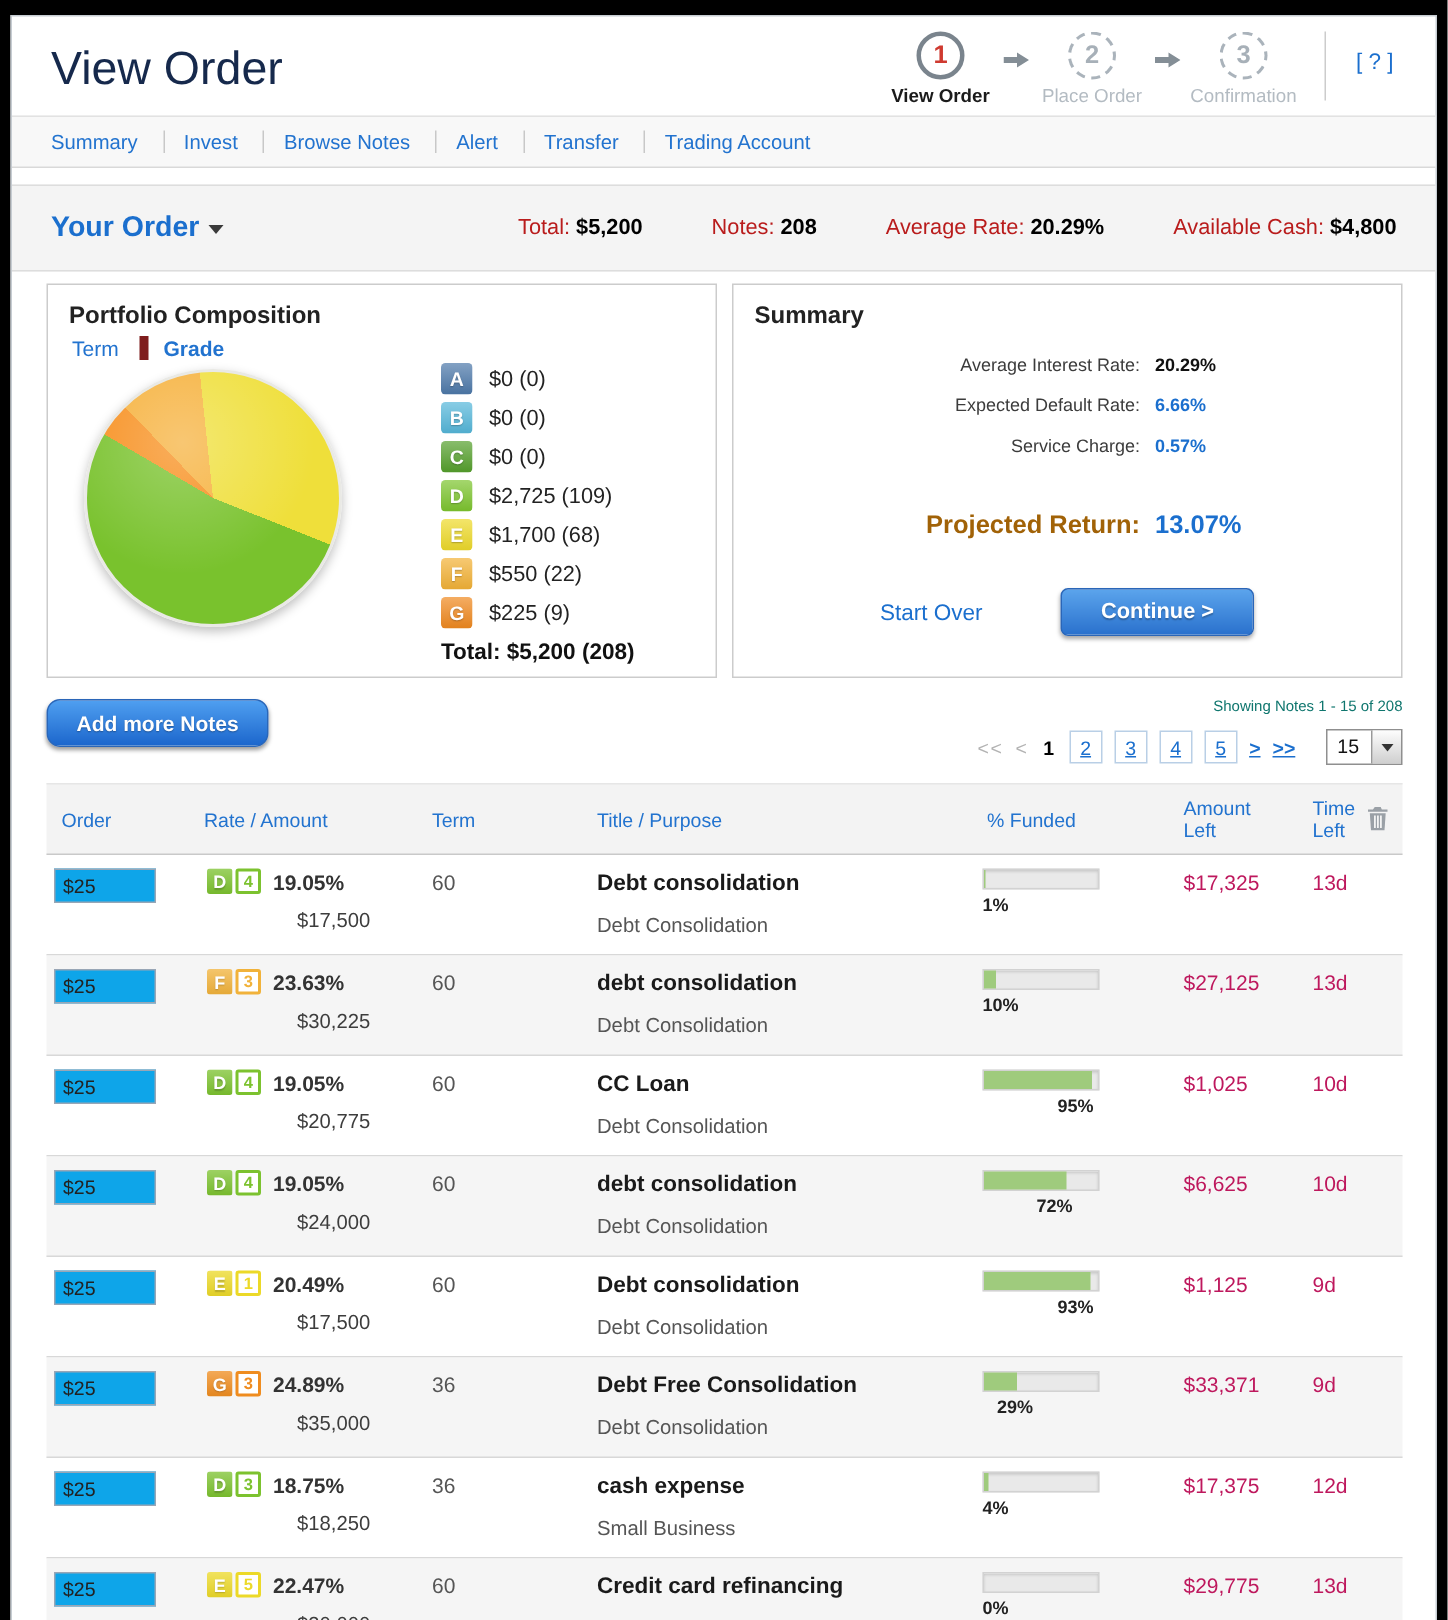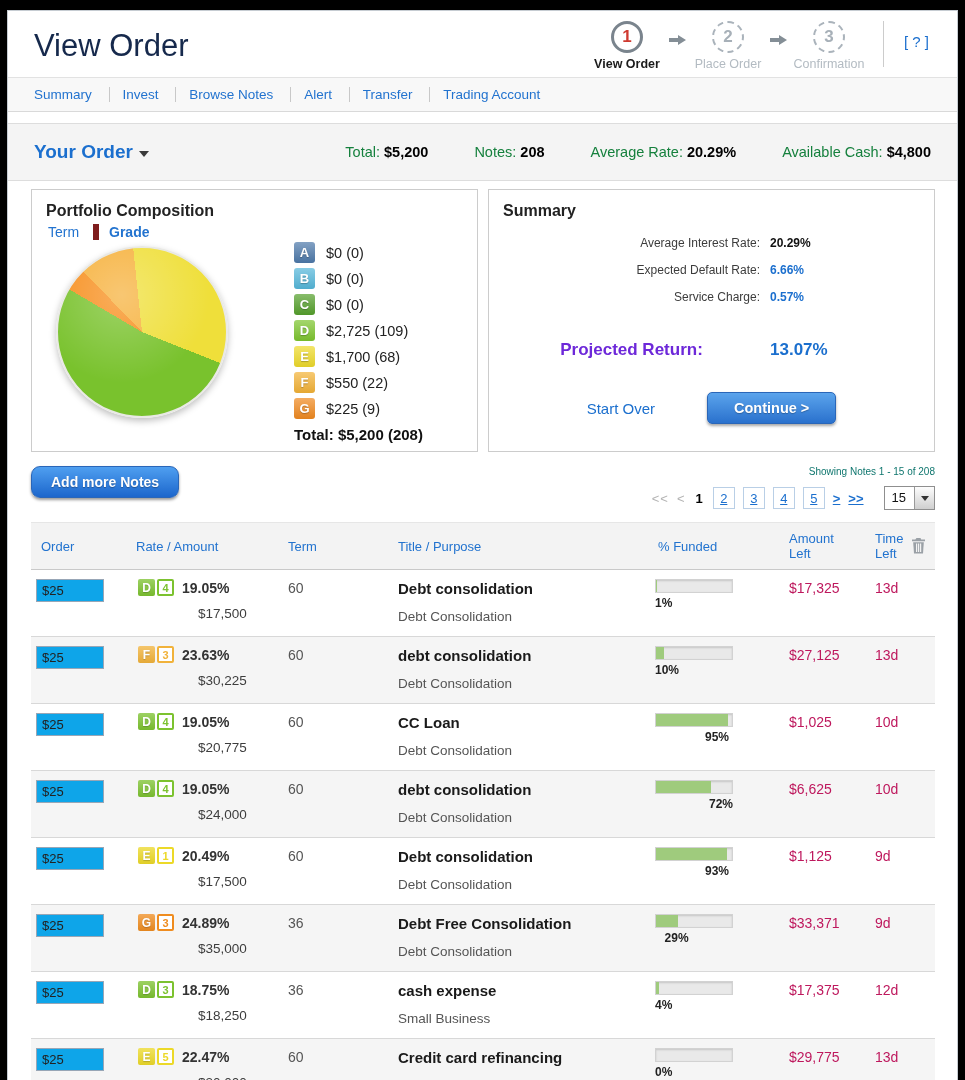--- a/index.html
+++ b/index.html
@@ -41,21 +41,21 @@
 
   
   .order-bar {
     margin-top: 11px; background: #f4f4f4; border-top: 1px solid #ddd; border-bottom: 1px solid #ddd;
     padding: 17px 26px; display: flex; align-items: center;
   }
   .order-title { color: #1b6fce; font-size: 19px; font-weight: bold; cursor: pointer; }
   .order-caret { display: inline-block; width: 0; height: 0; border-left: 5px solid transparent;
     border-right: 5px solid transparent; border-top: 6px solid #3a3a3a; margin-left: 6px; vertical-align: middle; }
   .order-stats { margin-left: auto; display: flex; gap: 46px; font-size: 14.5px; }
-  .stat-label { color: #15803d; }
+  .stat-label { color: #b91c1c; }
   .stat-value { font-weight: bold; color: #000; margin-left: 4px; }
 
   
   .panels { display: flex; gap: 10px; margin: 8px 22px 0 23px; }
   .panel { border: 1px solid #ccc; background: #fff; box-sizing: border-box; width: 50%; height: 263px; padding: 12px 14px; position: relative; }
   .panel-title { font-size: 16px; font-weight: bold; color: #222; }
   .ptabs { margin: 4px 0 0 2px; font-size: 14px; }
   .ptab { color: #2273cf; text-decoration: none; }
   .ptab.active { font-weight: bold; }
   .ptab + .ptab { border-left: 6px solid #7f1d1d; padding-left: 10px; margin-left: 10px; }
@@ -81,21 +81,21 @@
   .legend-total { font-size: 15px; font-weight: bold; margin-top: 7px; color: #111; }
 
   
   .sum-grid { margin-top: 16px; }
   .sum-row { display: grid; grid-template-columns: 1fr 150px; margin: 0 0 13px 0; font-size: 12px; }
   .sum-label { text-align: right; color: #3c3c3c; padding-right: 10px; }
   .sum-value { font-weight: bold; }
   .sum-value.dark { color: #111; }
   .sum-value.blue { color: #1b6fce; }
   .sum-row.projected { margin-top: 36px; font-size: 17px; }
-  .sum-row.projected .sum-label { font-weight: bold; color: #6d28d9; text-align: center; }
+  .sum-row.projected .sum-label { font-weight: bold; color: #a16207; }
   .panel-actions { display: flex; align-items: center; justify-content: center; gap: 52px; margin-top: 32px; }
   .link-blue { color: #1b6fce; text-decoration: none; font-size: 15px; }
   .btn-blue {
     background: linear-gradient(#5ba4ec, #2a71cd); color: #fff; font-weight: bold; font-size: 14.5px;
     border: 1px solid #2a66b8; border-radius: 5px; padding: 7px 26px; cursor: pointer;
     box-shadow: 0 2px 3px rgba(0,0,0,0.35); text-shadow: 0 1px 1px rgba(0,0,0,0.25);
     font-family: "Liberation Sans", sans-serif;
   }
 
   
@@ -491,21 +491,21 @@
     <div class="term-val">60</div>
     <div class="title-cell">
       <div class="note-title">debt consolidation</div>
       <div class="note-purpose">Debt Consolidation</div>
     </div>
     <div class="funded-cell">
       <div class="funded-wrap">
         <div class="bar-track">
           <div class="bar-fill" style="width: 72%; background-color: rgb(159, 203, 125);"></div>
         </div>
-        <div class="funded-label" style="left: 54px;">72%</div>
+        <div class="funded-label" style="left: 36px;">72%</div>
       </div>
     </div>
     <div class="aleft-val">$6,625</div>
     <div class="tleft-val">10d</div>
     <div></div>
   </div>
 
   <div class="note-row grid-cols">
     <div>
       <input class="amount-input" value="$25" style="">

